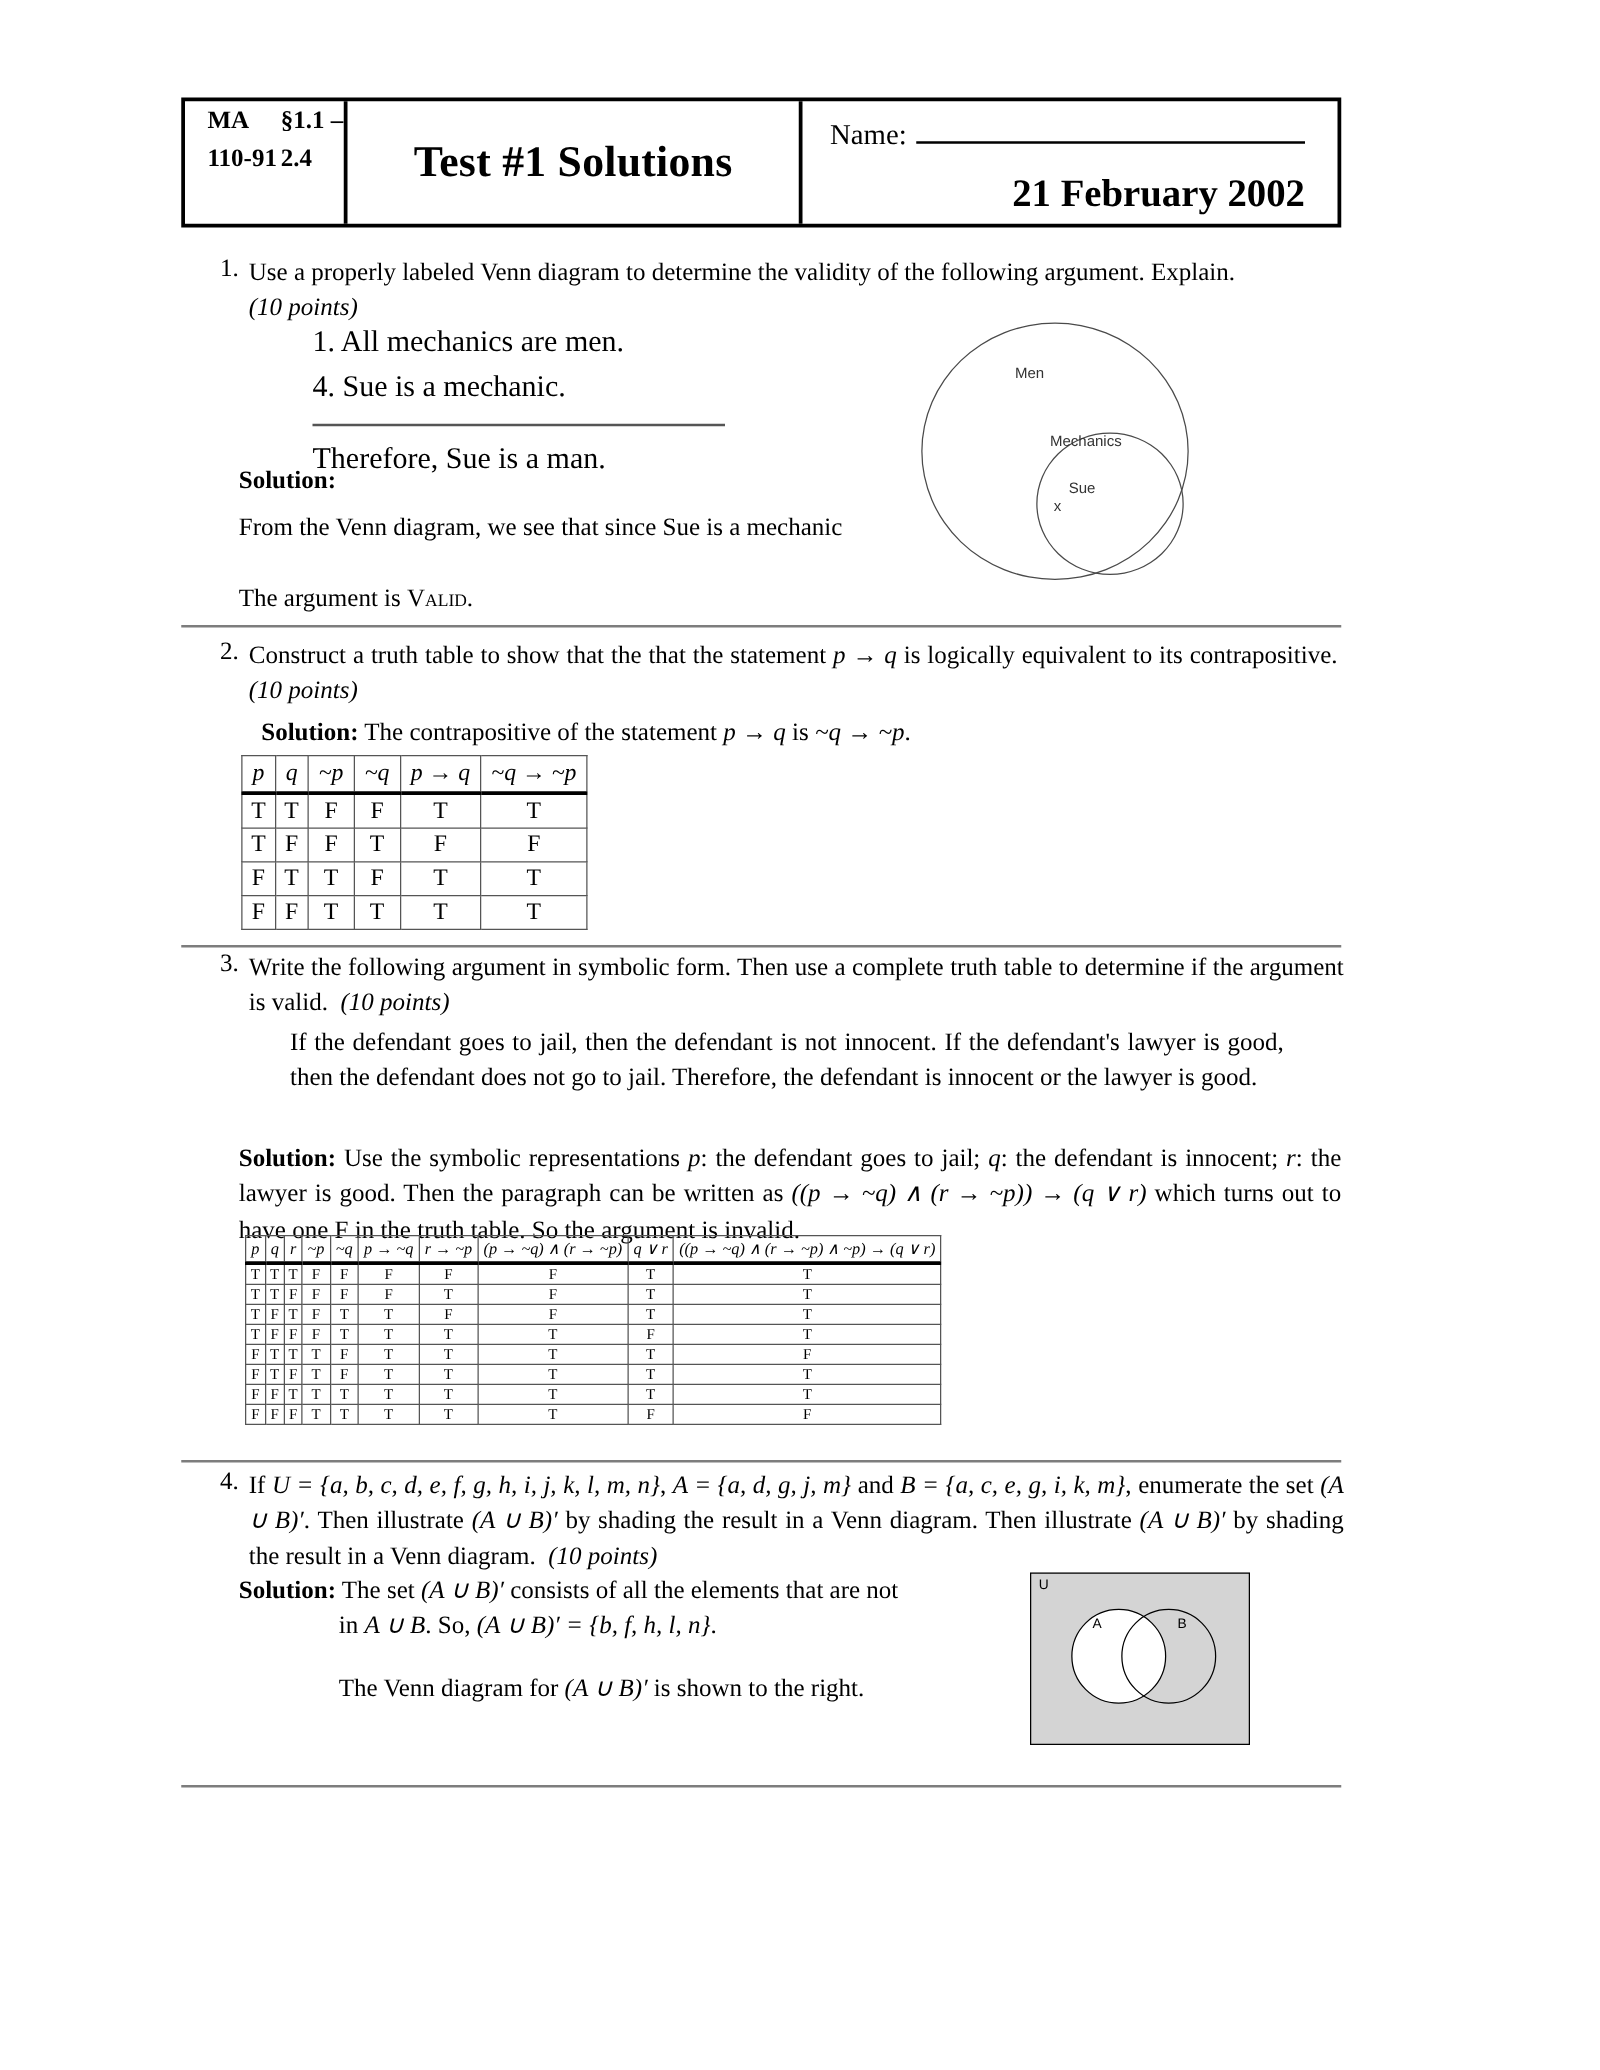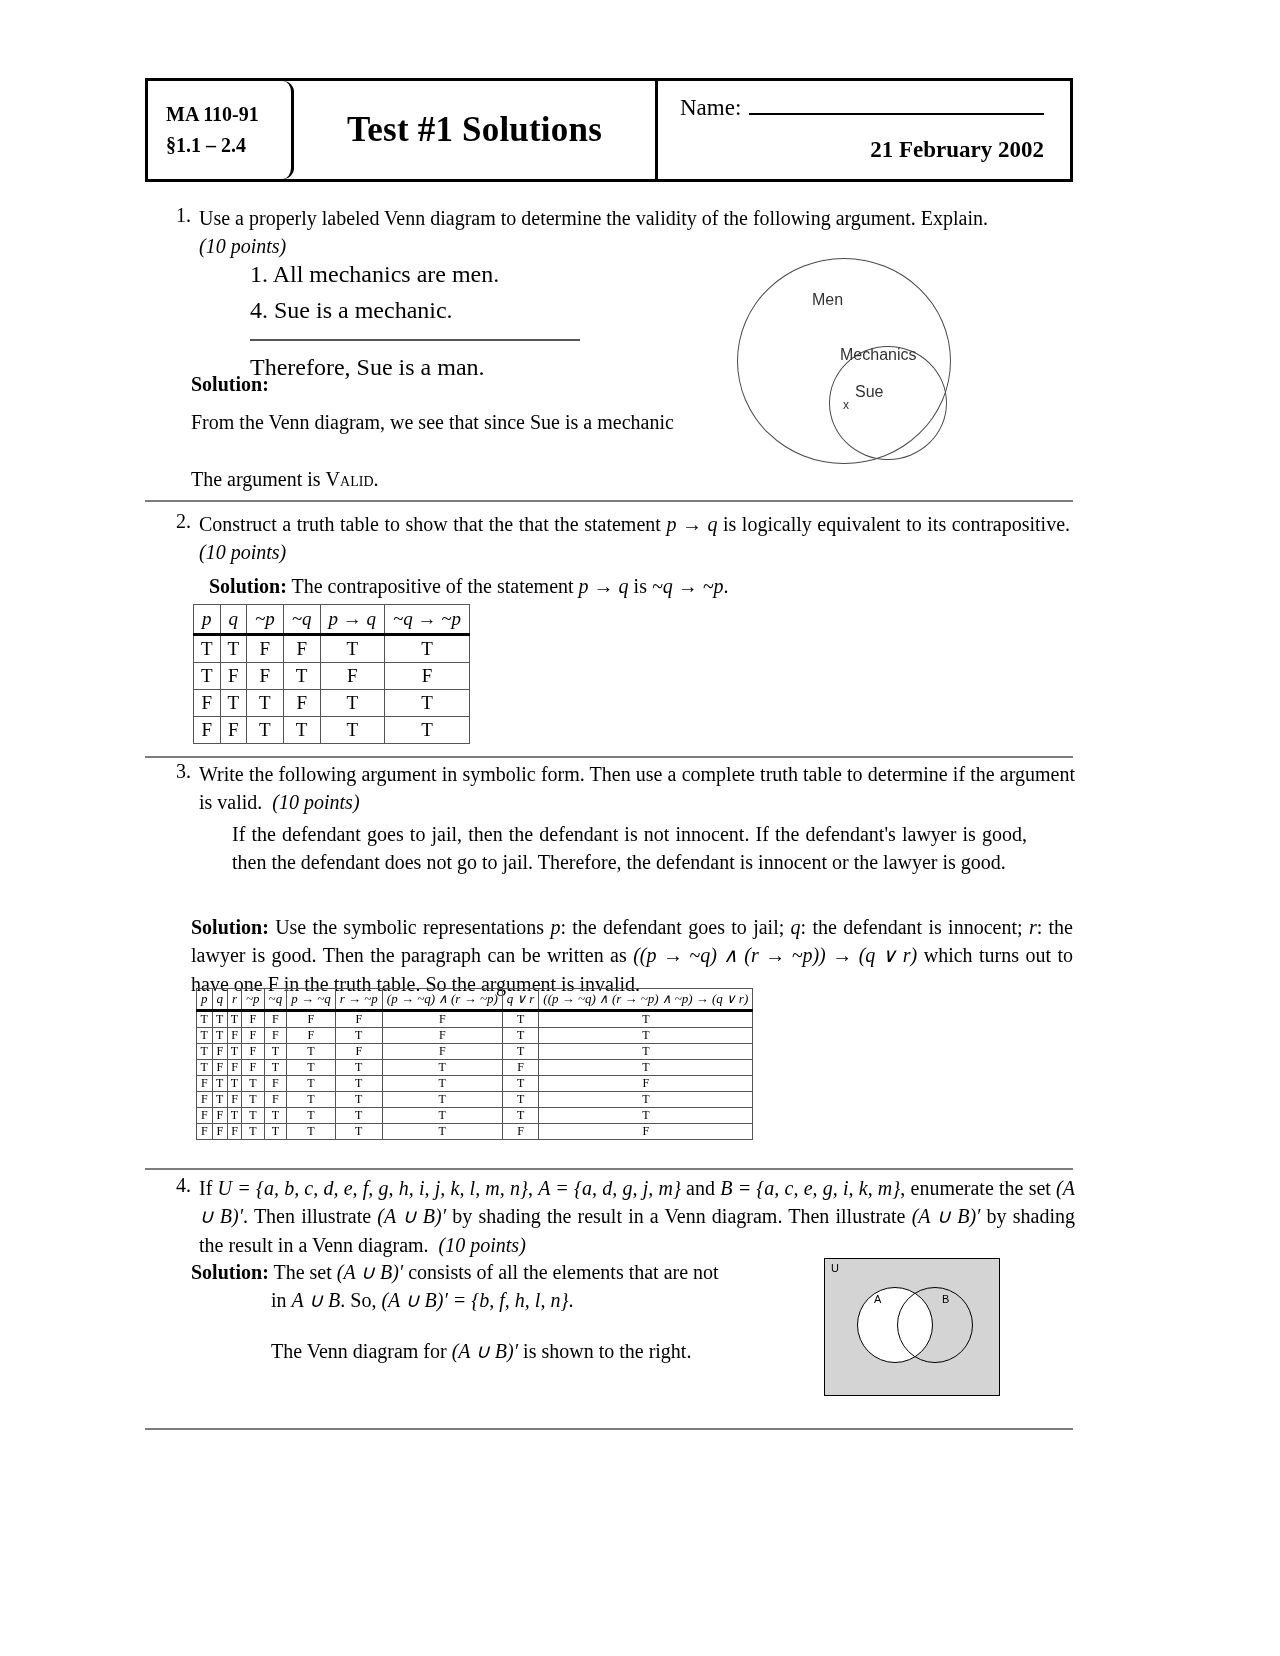--- a/index.html
+++ b/index.html
@@ -11,38 +11,37 @@
     -webkit-font-smoothing:antialiased;
   }
   .page{position:relative; width:1280px; height:1656px;}
 
   
   .header{
     position:absolute; left:145px; top:78px; width:928px; height:104px;
     border:3px solid #000; box-sizing:border-box; display:flex;
   }
   .hdr-course{
-    width:146px; border-right:3px solid #000; box-sizing:border-box;
-    display:flex; flex-direction:column; justify-content:center;
+    width:130px; border-right:3px solid #000; box-sizing:border-box;
+    display:flex; flex-direction:row; justify-content:center;
     padding-left:18px;
-    border-radius:11px;
   }
   .hdr-course div{font-weight:bold; font-size:20px; line-height:1.55;}
   .hdr-title{
     width:364px; border-right:3px solid #000; box-sizing:border-box;
     display:flex; align-items:center; justify-content:center;
   }
   .hdr-title span{font-weight:bold; font-size:35px; letter-spacing:.2px;}
   .hdr-name{
     flex:1; box-sizing:border-box; position:relative; padding:14px 26px 19px 22px;
   }
   .name-row{display:flex; align-items:flex-end; gap:8px;}
   .name-row .lbl{font-size:23px;}
   .name-row .rule{flex:1; border-bottom:2px solid #000; margin-bottom:6px;}
-  .hdr-date{text-align:right; font-weight:bold; font-size:23px; margin-top:16px;}
+  .hdr-date{text-align:right; font-weight:bold; font-size:31px; margin-top:16px;}
 
   
   .body-text{font-size:24px; line-height:1.35;}
   .hr{position:absolute; border-top:2px solid #7d7d7d; height:0;}
 
   .item{position:absolute;}
   .item .num{position:absolute; left:0; top:0; width:26px; text-align:right; font-size:20px;}
   .item .txt{margin-left:34px; font-size:20px; line-height:1.42; text-align:justify;}
   .ital{font-style:italic;}
   .bold{font-weight:bold;}
@@ -52,21 +51,21 @@
   
   .venn1{position:absolute; left:737px; top:258px; width:216px; height:208px;}
   .venn1 .outer{
     position:absolute; left:0; top:0; width:212px; height:204px;
     border:1px solid #4a4a4a; border-radius:50%;
   }
   .venn1 .inner{
     position:absolute; left:92px; top:88px; width:116px; height:112px;
     border:1px solid #4a4a4a; border-radius:50%;
   }
-  .venn1 .lbl{position:absolute; font-family:"Liberation Sans",sans-serif; font-size:16px; color:#333;}
+  .venn1 .lbl{position:absolute; font-family:"Liberation Sans",sans-serif; font-size:12px; color:#333;}
   .venn1 .l-men{left:75px; top:33px;}
   .venn1 .l-mech{left:103px; top:88px;}
   .venn1 .l-sue{left:118px; top:125px;}
   .venn1 .l-x{left:106px; top:140px; font-size:12px;}
 
   
   table.tt{border-collapse:collapse; font-size:18px;}
   table.tt td,table.tt th{
     border:1px solid #555; padding:2px 6px; text-align:center; font-weight:normal;
     font-family:"Liberation Serif",serif;

